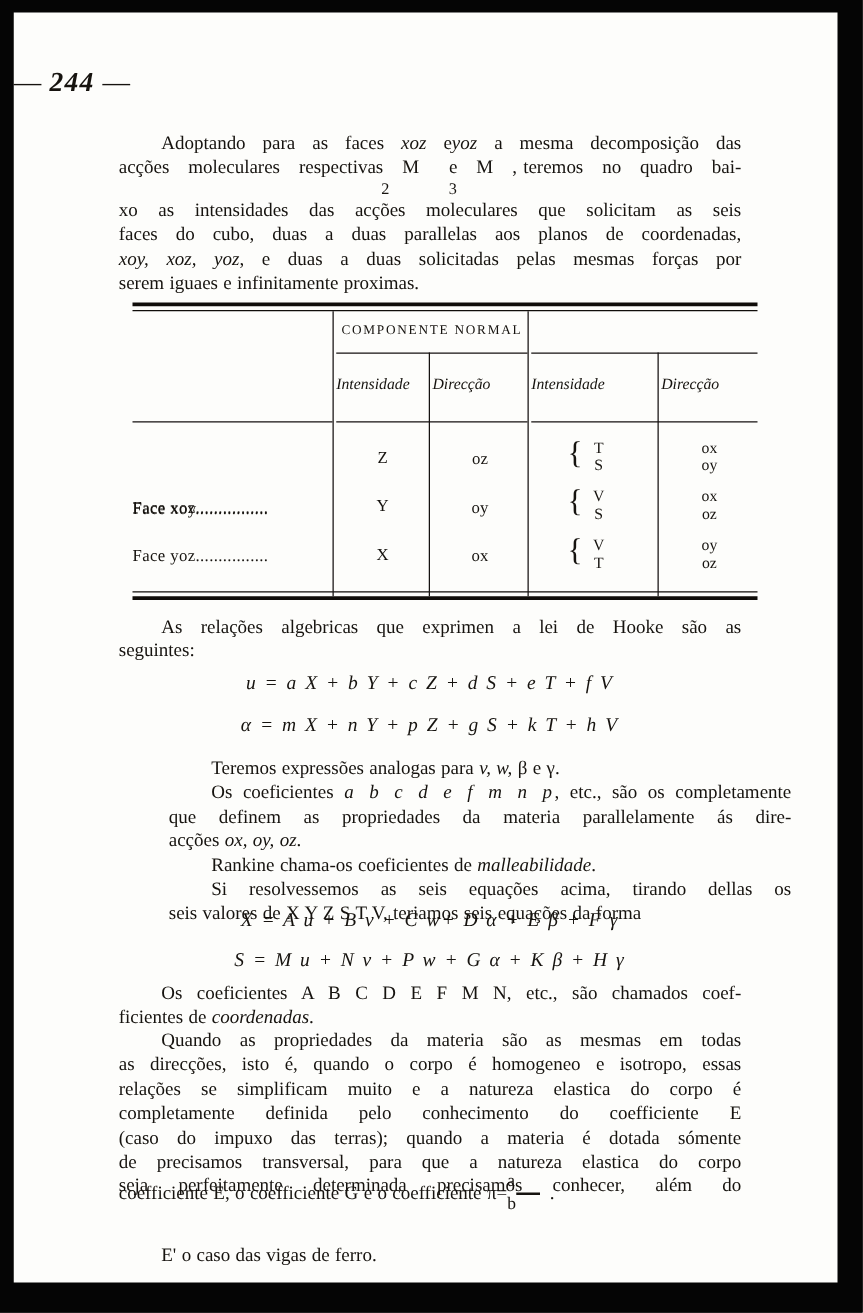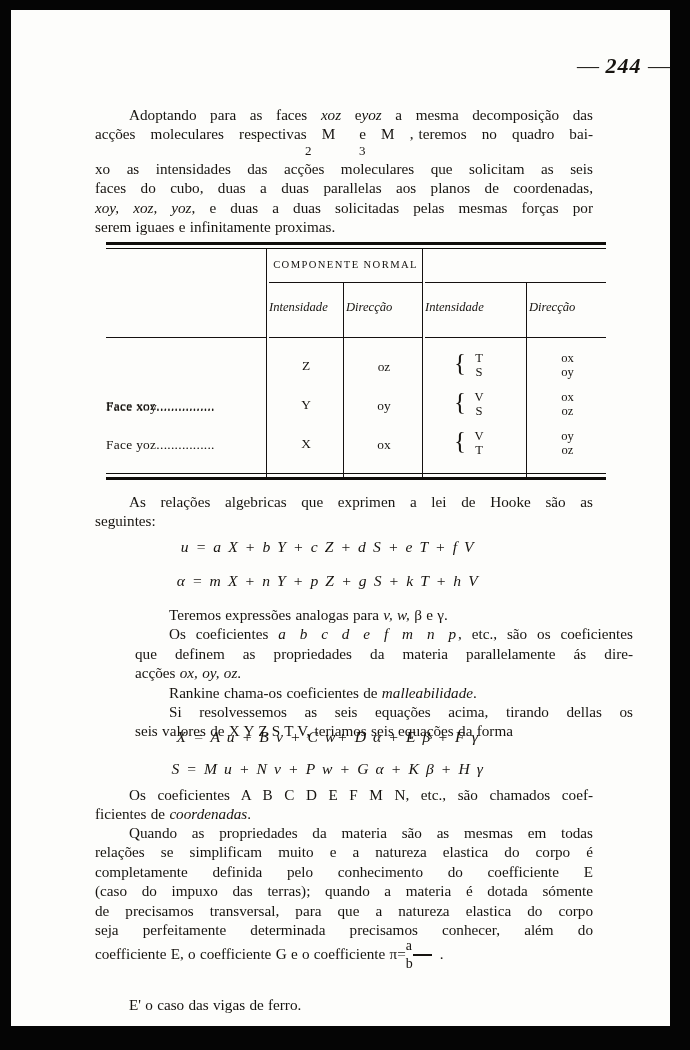--- a/index.html
+++ b/index.html
@@ -40,21 +40,21 @@
     width: 100%;
     height: 100%;
   }
 
   
   #page-number {
     position: absolute;
     top: 43px;
     left: 0;
     width: 659px;
-    text-align: right;
+    text-align: left;
     font-family: "Liberation Serif", serif;
     font-size: 22px;
     font-weight: bold;
     letter-spacing: 1px;
     font-style: italic;
   }
   #page-number .dash {
     font-style: normal;
     font-weight: normal;
     letter-spacing: 0;
@@ -159,21 +159,21 @@
   .brace {
     position: absolute;
     font-size: 25px;
     line-height: 25px;
     font-family: "Liberation Serif", serif;
   }
 
   
   .equation {
     position: absolute;
-    left: 68px;
+    left: 84px;
     width: 498px;
     font-size: 15.6px;
     font-style: italic;
     font-family: "Liberation Serif", serif;
     letter-spacing: 1.6px;
     text-align: center;
     white-space: nowrap;
   }
 
   
@@ -293,21 +293,21 @@
       </div>
 
       <div class="equation" style="top:528px;">u = a X + b Y + c Z + d S + e T + f V</div>
       <div class="equation" style="top:562px;">α = m X + n Y + p Z + g S + k T + h V</div>
 
       <div class="textblock" style="top:595px;margin-left:40px;">
         <span style="display:block; text-indent:34px;">
           <span>Teremos expressões analogas para </span><span class="it">v, w,</span><span> β e γ.</span>
         </span>
         <span class="justline" style="text-indent:34px;">
-          <span>Os coeficientes </span><span class="it" style="letter-spacing:2px;">a b c d e f m n p</span><span>, etc., são os coeficientes</span>
+          <span>Os coeficientes </span><span class="it" style="letter-spacing:2px;">a b c d e f m n p</span><span>, etc., são os completamente</span>
         </span>
         <span class="justline">que definem as propriedades da materia parallelamente ás dire-</span>
         <span style="display:block;">
           <span>acções </span><span class="it">ox, oy, oz</span><span>.</span>
         </span>
         <span style="display:block; text-indent:34px;">
           <span>Rankine chama-os coeficientes de </span><span class="it">malleabilidade</span><span>.</span>
         </span>
         <span class="justline" style="text-indent:34px;">Si resolvessemos as seis equações acima, tirando dellas os</span>
         <span style="display:block;">seis valores de X Y Z S T V, teriamos seis equações da forma</span>
@@ -318,20 +318,21 @@
 
       <div class="textblock" style="top:775px;">
         <span class="justline" style="text-indent:34px;">Os coeficientes A B C D E F M N, etc., são chamados coef-</span>
         <span style="display:block;">
           <span>ficientes de </span><span class="it">coordenadas</span><span>.</span>
         </span>
       </div>
 
       <div class="textblock" style="top:813px;">
         <span class="justline" style="text-indent:34px;">Quando as propriedades da materia são as mesmas em todas</span>
+        <span class="justline">as direcções, isto é, quando o corpo é homogeneo e isotropo, essas</span>
         <span class="justline">relações se simplificam muito e a natureza elastica do corpo é</span>
         <span class="justline">completamente definida pelo conhecimento do coefficiente E</span>
         <span class="justline">(caso do impuxo das terras); quando a materia é dotada sómente</span>
         <span class="justline">de precisamos transversal, para que a natureza elastica do corpo</span>
         <span class="justline">seja perfeitamente determinada precisamos conhecer, além do</span>
       </div>
 
       <div class="textblock" style="top:930px; line-height:22px;">
         <span style="display:block; white-space:nowrap;">
           <span>coefficiente E, o coefficiente G e o coefficiente </span><span style="font-style:normal;">π=</span><span id="frac-wrap" style="display:inline-block; position:relative; vertical-align:middle; top:-1px;"><span style="display:block;">a</span><span class="frac-bar"></span><span style="display:block;">b</span></span><span>.</span>

